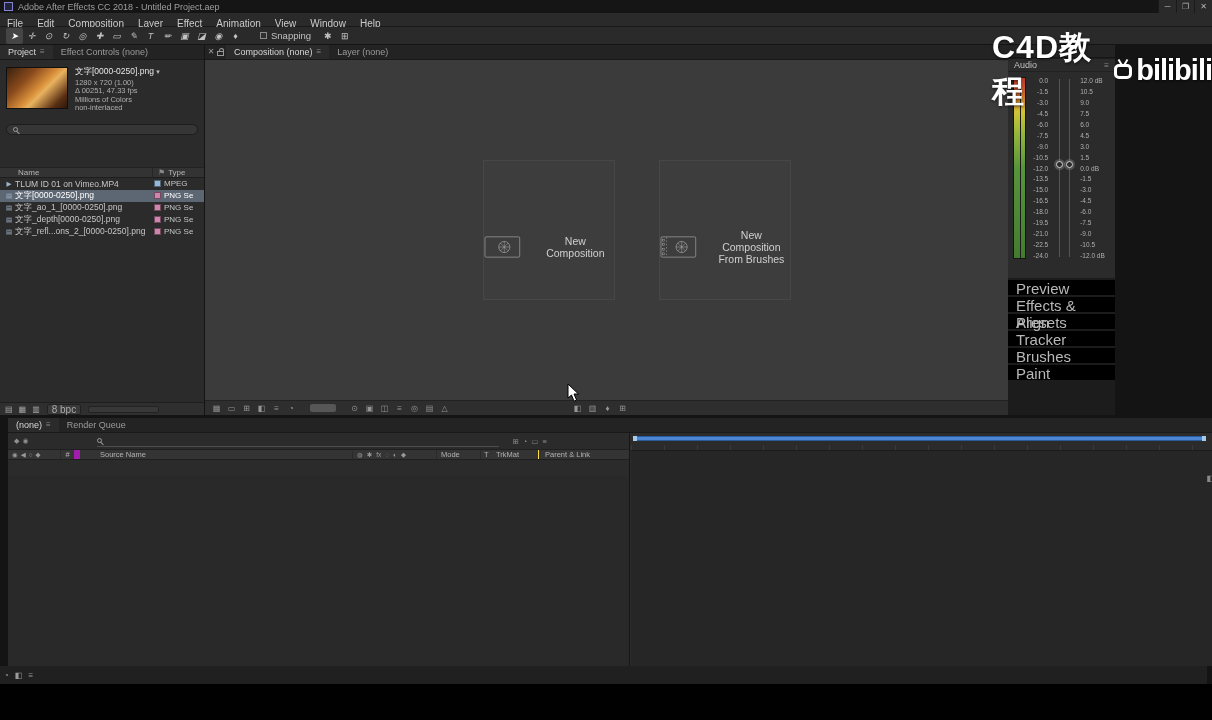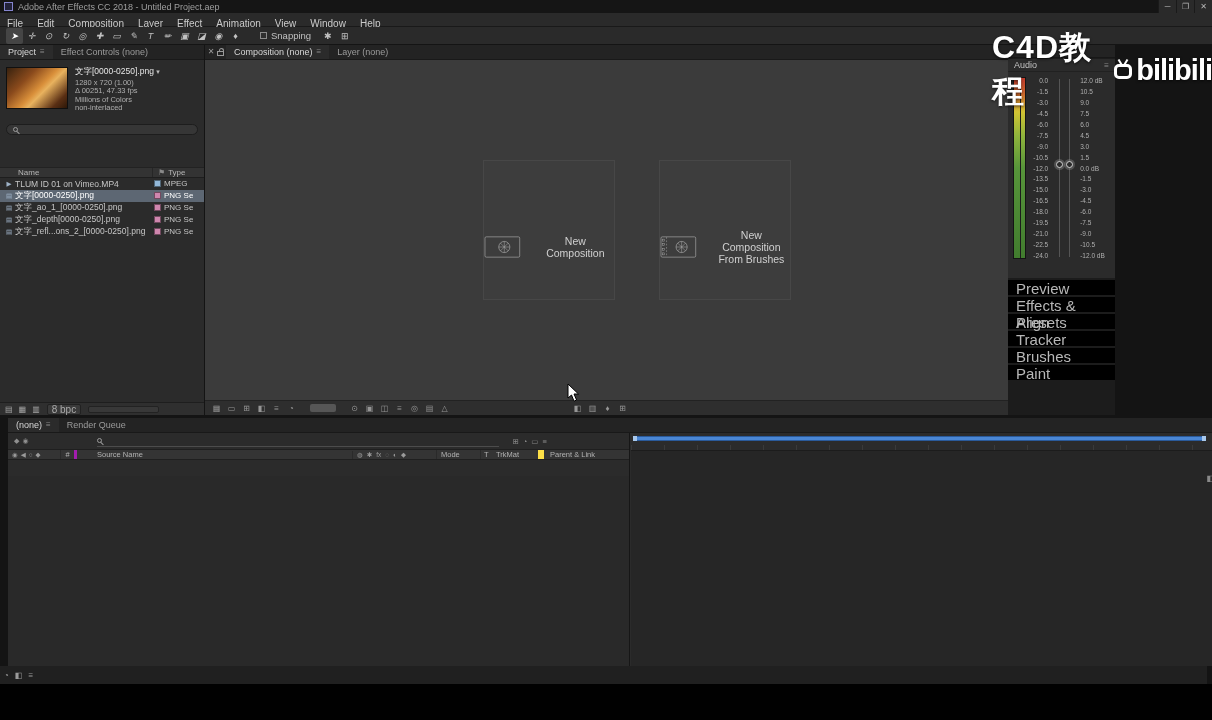--- a/index.html
+++ b/index.html
@@ -134,26 +134,26 @@
   
   .tl-left{position:absolute;left:0;top:15px;width:622px;bottom:0;background:#2b2b2b;border-right:1px solid #161616;}
   .tl-srow{height:16px;display:flex;align-items:center;padding:0 6px;gap:6px;font-size:8px;color:#9a9a9a;}
   .tl-mini{display:flex;gap:3px;font-size:7px;color:#8f8f8f;}
   .tl-search{width:402px;margin-left:62px;height:11px;border-bottom:1px solid #4c4c4c;display:flex;align-items:center;gap:5px;color:#9a9a9a;}
   .tl-sic{display:flex;gap:4px;margin-left:8px;font-size:7.5px;color:#8a8a8a;}
   .tl-cols{height:11px;background:#343434;border-top:1px solid #1f1f1f;border-bottom:1px solid #1f1f1f;
     display:flex;align-items:center;font-size:7.5px;color:#b2b2b2;}
   .c-icons{width:52px;display:flex;gap:3px;padding-left:4px;font-size:6.5px;color:#9a9a9a;}
   .c-hash{width:14px;text-align:center;border-left:1px solid #2a2a2a;}
-  .c-src{width:278px;padding-left:20px;border-left:3px solid #a21caf;}
+  .c-src{width:278px;padding-left:20px;border-left:6px solid #a21caf;}
   .c-sw{width:84px;display:flex;gap:4px;font-size:6.5px;color:#9a9a9a;border-left:1px solid #2a2a2a;padding-left:4px;}
   .c-mode{width:44px;border-left:1px solid #2a2a2a;padding-left:4px;}
   .c-t{width:14px;border-left:1px solid #2a2a2a;padding-left:3px;}
   .c-trk{width:44px;padding-left:2px;}
-  .c-parent{flex:1;border-left:6px solid #fde047;padding-left:6px;}
+  .c-parent{flex:1;border-left:1px solid #fde047;padding-left:6px;}
   .tl-body{position:absolute;left:0;top:43px;right:0;bottom:0;background:#292929;}
   .tl-right{position:absolute;left:623px;top:15px;right:0;bottom:0;background:#262626;}
   .ruler{height:18px;background:#2b2b2b;border-bottom:1px solid #1c1c1c;position:relative;}
   .workarea{position:absolute;left:2px;right:9px;top:3px;height:5px;background:#4a86d4;border:1px solid #2a5a9a;}
   .workarea::before,.workarea::after{content:"";position:absolute;top:-1px;width:4px;height:5px;background:#a8c8ec;}
   .workarea::before{left:-1px;} .workarea::after{right:-1px;}
   .ticks{position:absolute;bottom:0;left:0;right:0;height:5px;
     background:repeating-linear-gradient(to right,#3a3a3a 0 1px,transparent 1px 33px);}
   .scrollico{position:absolute;right:1px;top:41px;font-size:8px;color:#8a8a8a;}
 

